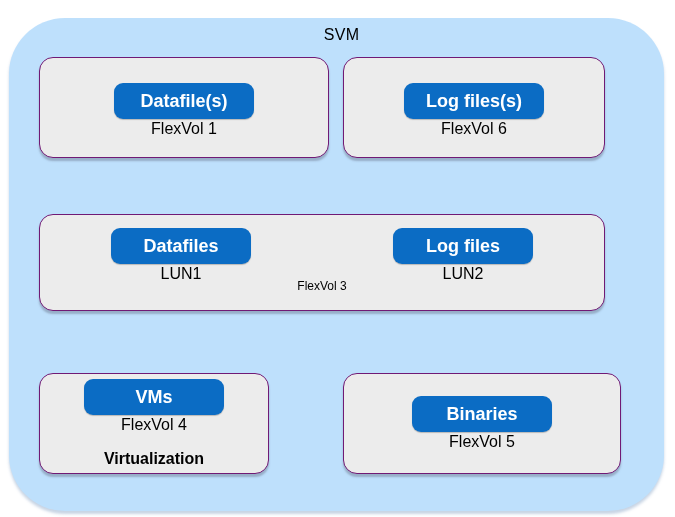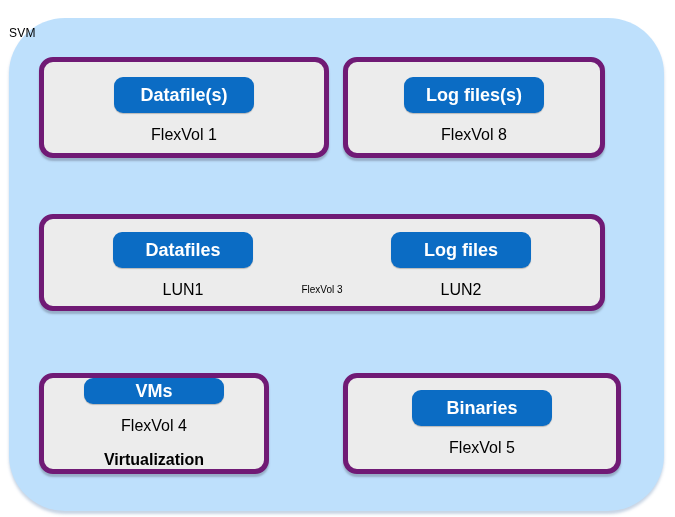--- a/index.html
+++ b/index.html
@@ -25,87 +25,87 @@
   .svm{
     position:absolute;
     left:9px;top:18px;
     width:655px;height:493px;
     background:var(--svm-bg);
     border-radius:56px;
     box-shadow:0 3px 3px rgba(130,160,195,.45);
   }
   .svm-title{
     position:absolute;
-    top:8px;left:0;right:0;
-    text-align:left;
-    font-size:12px;
+    top:8px;left:10px;right:0;
+    text-align:center;
+    font-size:16px;
     letter-spacing:.3px;
   }
   .box{
     position:absolute;
     background:var(--box-bg);
-    border:5px solid #701a75;
+    border:1px solid #701a75;
     border-radius:14px;
     box-shadow:0 3px 2px rgba(118,133,156,.55);
     display:flex;
     flex-direction:column;
     align-items:center;
     justify-content:center;
   }
   
   .r1-left{left:30px;top:39px;width:290px;height:101px;padding-top:6px;}
   .r1-right{left:334px;top:39px;width:262px;height:101px;padding-top:6px;}
   
   .r2{left:30px;top:196px;width:566px;height:97px;
       flex-direction:row;align-items:flex-start;justify-content:center;
       padding-top:13px;}
   .r2 .cell{display:flex;flex-direction:column;align-items:center;flex:1;}
   .r2-volume{
-    position:absolute;left:0;right:0;bottom:11px;
-    text-align:center;font-size:10px;
+    position:absolute;left:0;right:0;bottom:17px;
+    text-align:center;font-size:12px;
   }
   
   .r3-left{left:30px;top:355px;width:230px;height:101px;}
   .r3-right{left:334px;top:355px;width:278px;height:101px;}
   .pill{
     display:flex;align-items:center;justify-content:center;
     min-width:140px;
     height:36px;
     padding:0 20px;
     background:var(--pill-bg);
     color:var(--pill-text);
     font-size:18px;
     font-weight:bold;
     border-radius:9px;
     box-shadow:0 1px 1px rgba(0,0,0,.22);
     white-space:nowrap;
   }
   .caption{
-    margin-top:12px;
+    margin-top:0;
     font-size:16px;
     line-height:19px;
     text-align:center;
   }
   .caption.bold{font-weight:bold;margin-top:15px;}
 </style>
 </head>
 <body>
 
 <div class="canvas">
   <div class="svm">
 
     <div class="svm-title">SVM</div>
 
     <div class="box r1-left">
       <span class="pill">Datafile(s)</span>
       <span class="caption">FlexVol 1</span>
     </div>
     <div class="box r1-right">
       <span class="pill">Log files(s)</span>
-      <span class="caption">FlexVol 8</span>
+      <span class="caption">FlexVol 6</span>
     </div>
 
     <div class="box r2">
       <div class="cell">
         <span class="pill">Datafiles</span>
         <span class="caption">LUN1</span>
       </div>
       <div class="cell">
         <span class="pill">Log files</span>
         <span class="caption">LUN2</span>

